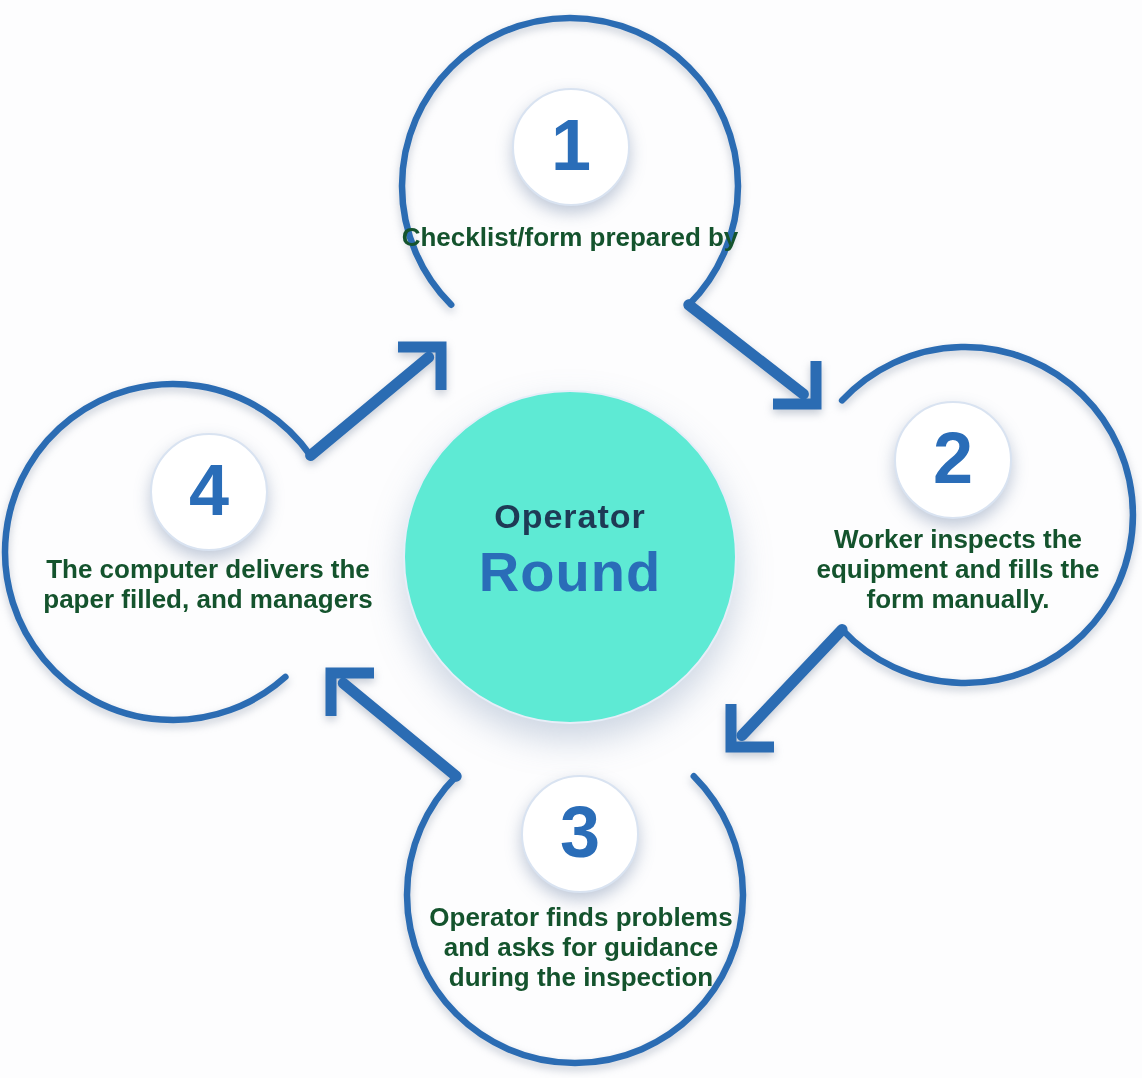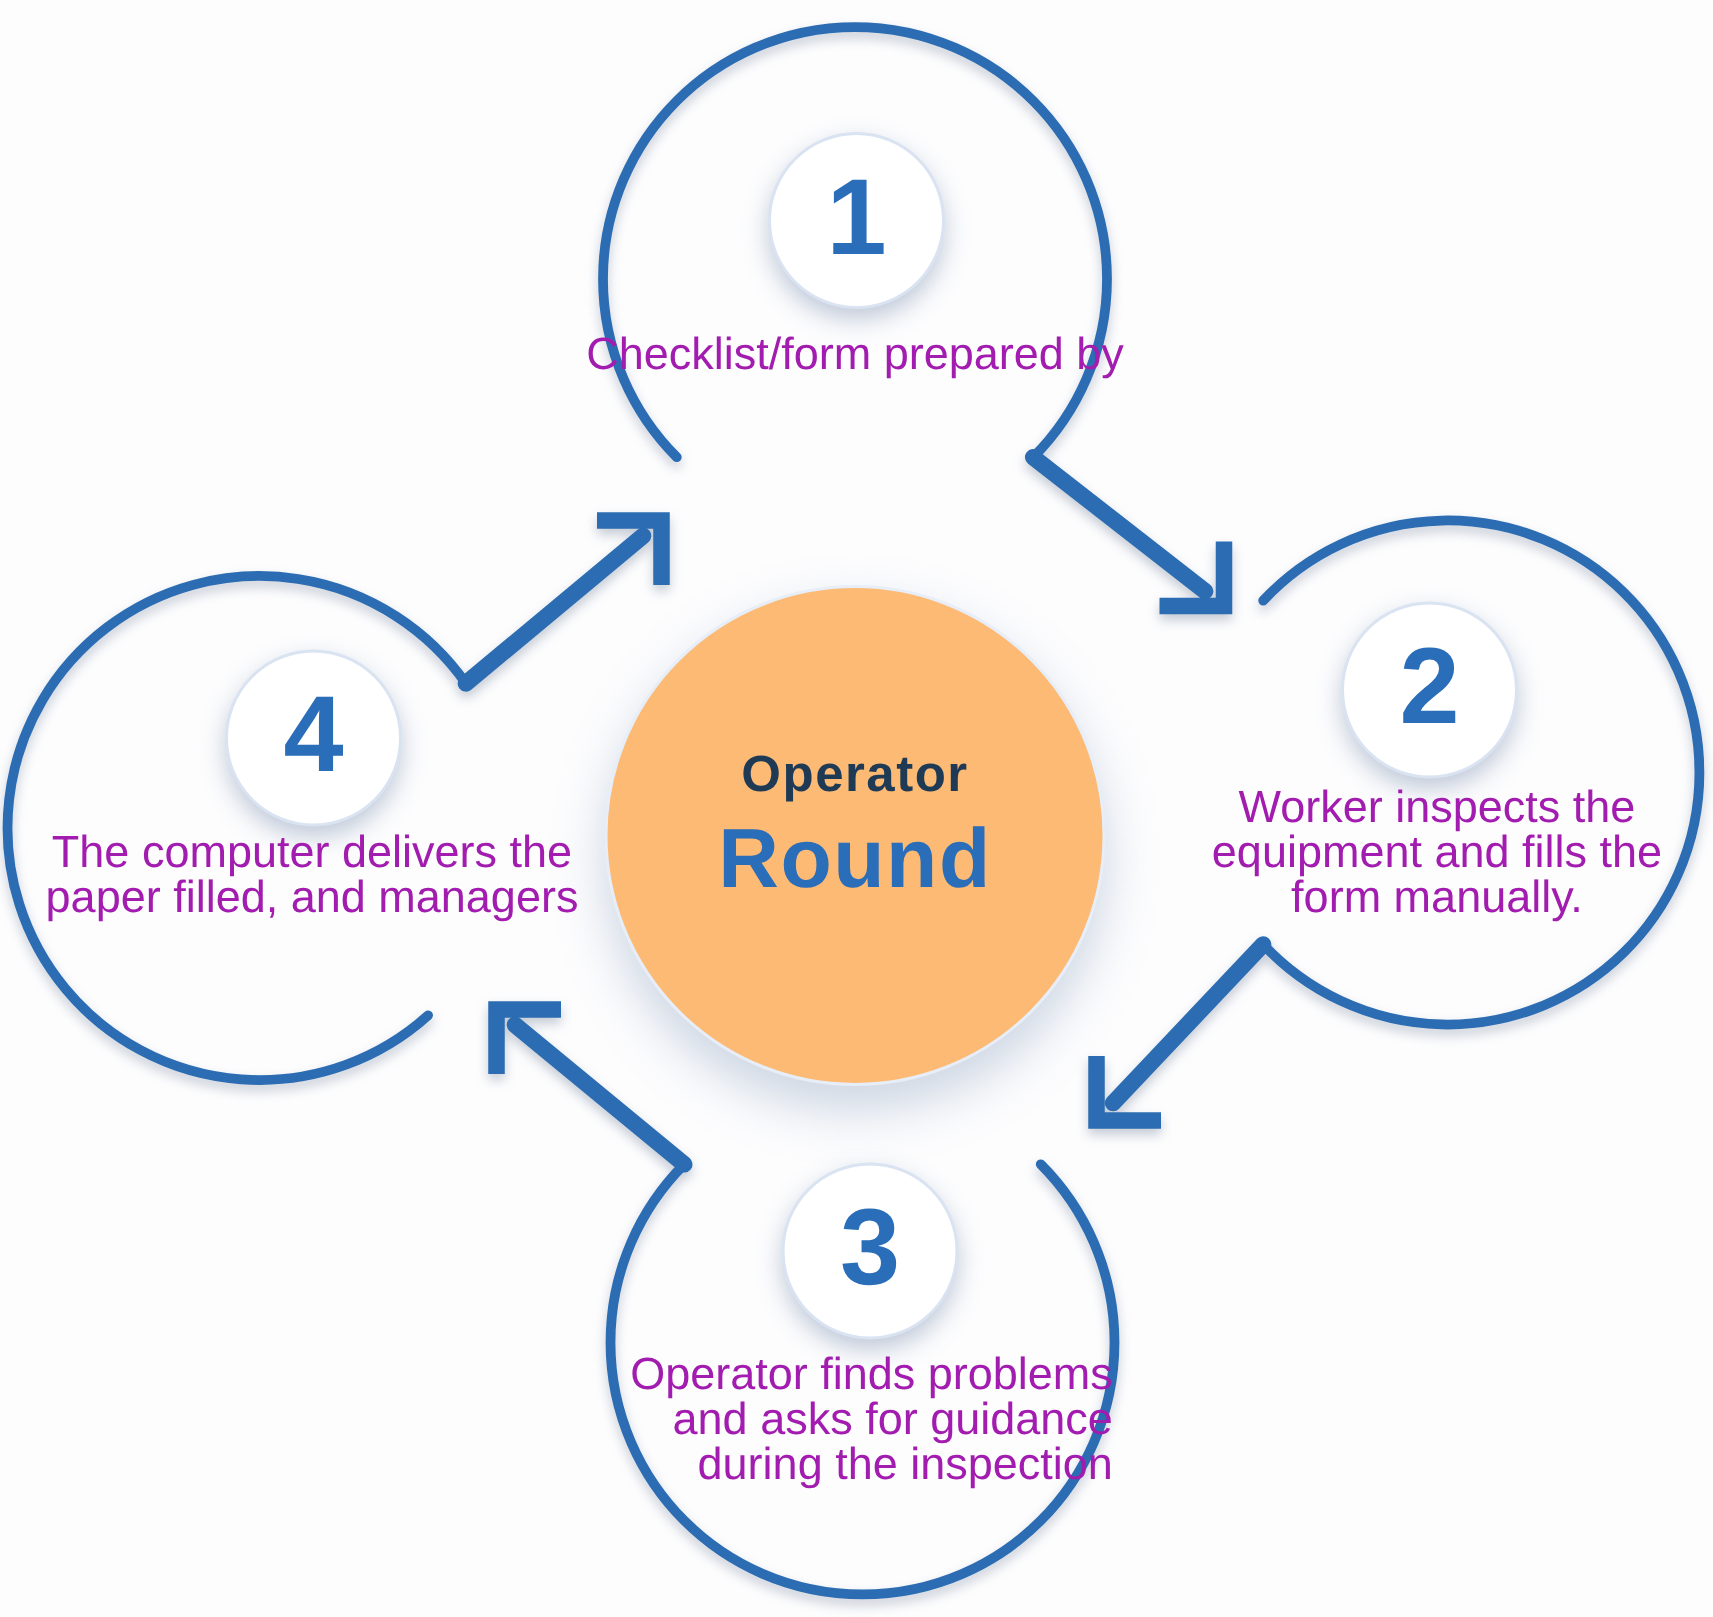--- a/index.html
+++ b/index.html
@@ -19,21 +19,21 @@
     filter:drop-shadow(0 4px 4px rgba(105,120,145,0.38));
   }
   svg.flow path{fill:none;stroke:#2b6cb3;}
   .arc{stroke-width:6.5;stroke-linecap:round;}
   .shaft{stroke-width:11;stroke-linecap:round;}
   .head{stroke-width:11;stroke-linecap:butt;stroke-linejoin:miter;}
   
   .center-circle{
     position:absolute;left:403px;top:390px;
     width:334px;height:334px;border-radius:50%;
-    background:#fdba74;
+    background:#5eead4;
     border:2px solid #e7eef8;
     box-shadow:0 16px 34px rgba(115,140,175,0.35);
     display:flex;flex-direction:column;align-items:center;justify-content:center;
     padding-bottom:14px;box-sizing:border-box;
   }
   .center-title-sub{
     font-size:34px;font-weight:600;color:#1e3a55;letter-spacing:1px;
     line-height:1.25;
   }
   .center-title-main{
@@ -51,27 +51,27 @@
     font-size:72px;font-weight:700;color:#2a6db8;line-height:1;
     transform:translateY(-2px);
   }
   .badge-1{left:512px;top:88px;}
   .badge-2{left:894px;top:401px;}
   .badge-3{left:521px;top:775px;}
   .badge-4{left:150px;top:433px;}
   
   .step-text{
     position:absolute;transform:translateX(-50%);
-    text-align:center;color:#a21caf;
-    font-size:30px;font-weight:400;line-height:30px;
+    text-align:center;color:#14532d;
+    font-size:26px;font-weight:700;line-height:30px;
     white-space:nowrap;
   }
   .step-text-1{left:570px;top:222px;}
   .step-text-2{left:958px;top:524px;}
-  .step-text-3{left:581px;top:902px;text-align:right;}
+  .step-text-3{left:581px;top:902px;}
   .step-text-4{left:208px;top:554px;}
 </style>
 </head>
 <body>
 
 <div class="canvas">
 
   <svg class="flow" viewBox="0 0 1142 1078" aria-hidden="true">
     <g>
       <path class="arc" d="M 688.8 304.8 A 168 168 0 1 0 451.2 304.8"></path>

